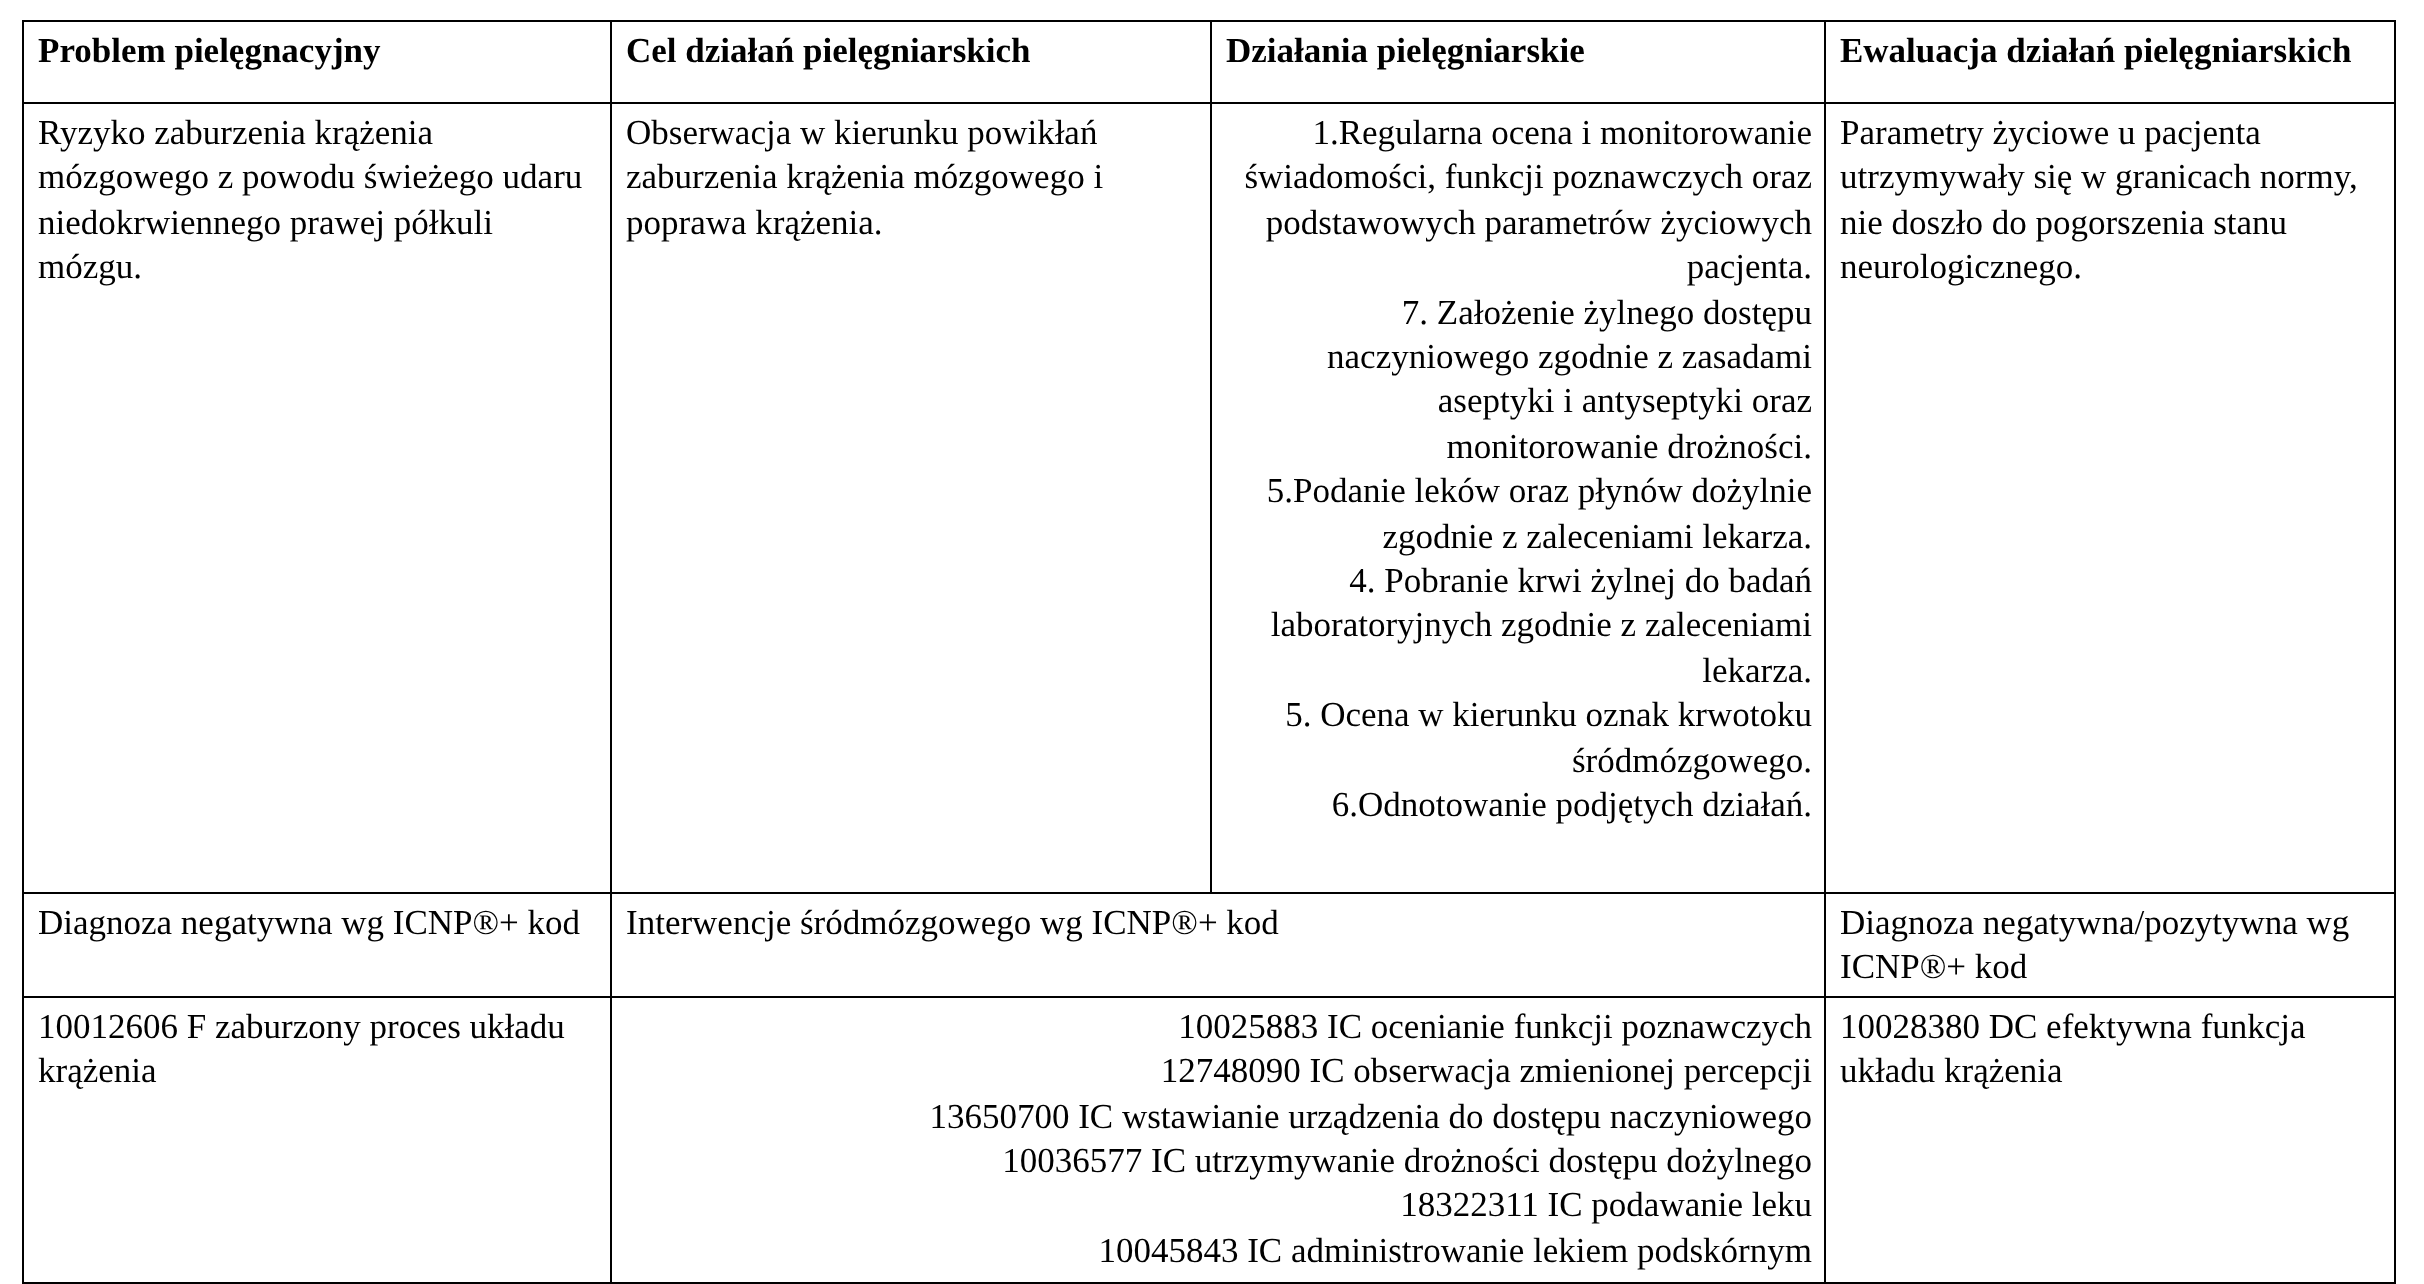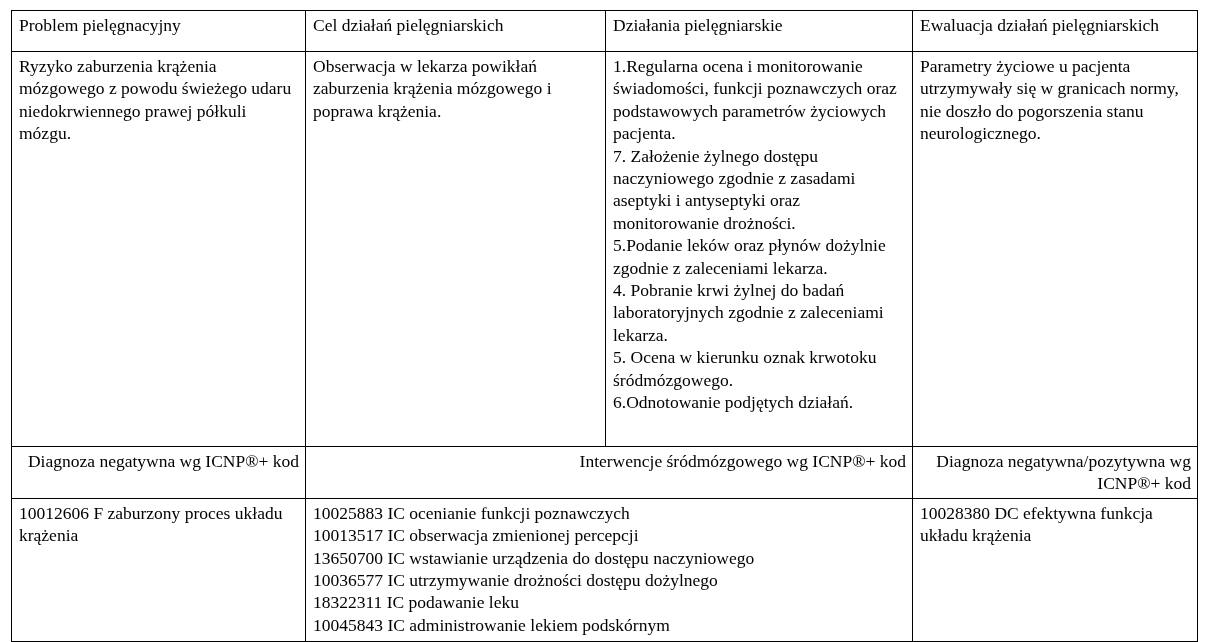--- a/index.html
+++ b/index.html
@@ -37,28 +37,29 @@
     padding: 3px 6px 3px 7px;
     word-wrap: break-word;
     overflow-wrap: break-word;
     hyphens: none;
   }
   col.c1 { width: 294px; }
   col.c2 { width: 300px; }
   col.c3 { width: 307px; }
   col.c4 { width: 285px; }
 
-  .row-head td { height: 34px; }
+  .row-head td { height: 34px; font-weight: bold; }
   .row-body td { height: 388px; }
-  .row-icnp-head td { height: 38px; text-align: right; }
+  .row-icnp-head td { height: 38px; }
   .row-icnp-body td { height: 136px; margin-left: 36px; }
 
   .cell-lines > div {
     display: block;
     white-space: pre-wrap;
+    text-align: right;
   }
   .tight { padding-top: 4px; }
 </style>
 </head>
 <body>
 
 <div class="page">
 
   <table class="care-plan">
     <colgroup>
@@ -71,21 +72,21 @@
 
       <tr class="row-head">
         <td>Problem pielęgnacyjny</td>
         <td>Cel działań pielęgniarskich</td>
         <td>Działania pielęgniarskie</td>
         <td>Ewaluacja działań pielęgniarskich</td>
       </tr>
 
       <tr class="row-body">
         <td>Ryzyko zaburzenia krążenia mózgowego z powodu świeżego udaru niedokrwiennego prawej półkuli mózgu.</td>
-        <td>Obserwacja w lekarza powikłań zaburzenia krążenia mózgowego i poprawa krążenia.</td>
+        <td>Obserwacja w kierunku powikłań zaburzenia krążenia mózgowego i poprawa krążenia.</td>
         <td class="cell-lines">
           <div>1.Regularna ocena i monitorowanie świadomości, funkcji poznawczych oraz podstawowych parametrów życiowych pacjenta.</div>
           <div>7. Założenie żylnego dostępu naczyniowego zgodnie z zasadami aseptyki i antyseptyki oraz monitorowanie drożności.</div>
           <div>5.Podanie leków oraz płynów dożylnie zgodnie z zaleceniami lekarza.</div>
           <div>4. Pobranie krwi żylnej do badań laboratoryjnych zgodnie z zaleceniami lekarza.</div>
           <div>5. Ocena w kierunku oznak krwotoku śródmózgowego.</div>
           <div>6.Odnotowanie podjętych działań.</div>
         </td>
         <td>Parametry życiowe u pacjenta utrzymywały się w granicach normy, nie doszło do pogorszenia stanu neurologicznego.</td>
       </tr>
@@ -93,21 +94,21 @@
       <tr class="row-icnp-head">
         <td>Diagnoza negatywna wg ICNP®+ kod</td>
         <td colspan="2">Interwencje śródmózgowego wg ICNP®+ kod</td>
         <td>Diagnoza negatywna/pozytywna wg ICNP®+ kod</td>
       </tr>
 
       <tr class="row-icnp-body">
         <td class="tight">10012606 F zaburzony proces układu krążenia</td>
         <td colspan="2" class="cell-lines tight">
           <div>10025883 IC ocenianie funkcji poznawczych</div>
-          <div>10013517 IC obserwacja zmienionej percepcji</div>
+          <div>12748090 IC obserwacja zmienionej percepcji</div>
           <div>13650700 IC wstawianie urządzenia do dostępu naczyniowego</div>
           <div>10036577 IC utrzymywanie drożności dostępu dożylnego</div>
           <div>18322311 IC podawanie leku</div>
           <div>10045843 IC administrowanie lekiem podskórnym</div>
         </td>
         <td class="tight">10028380 DC efektywna funkcja układu krążenia</td>
       </tr>
 
     </tbody>
   </table>

